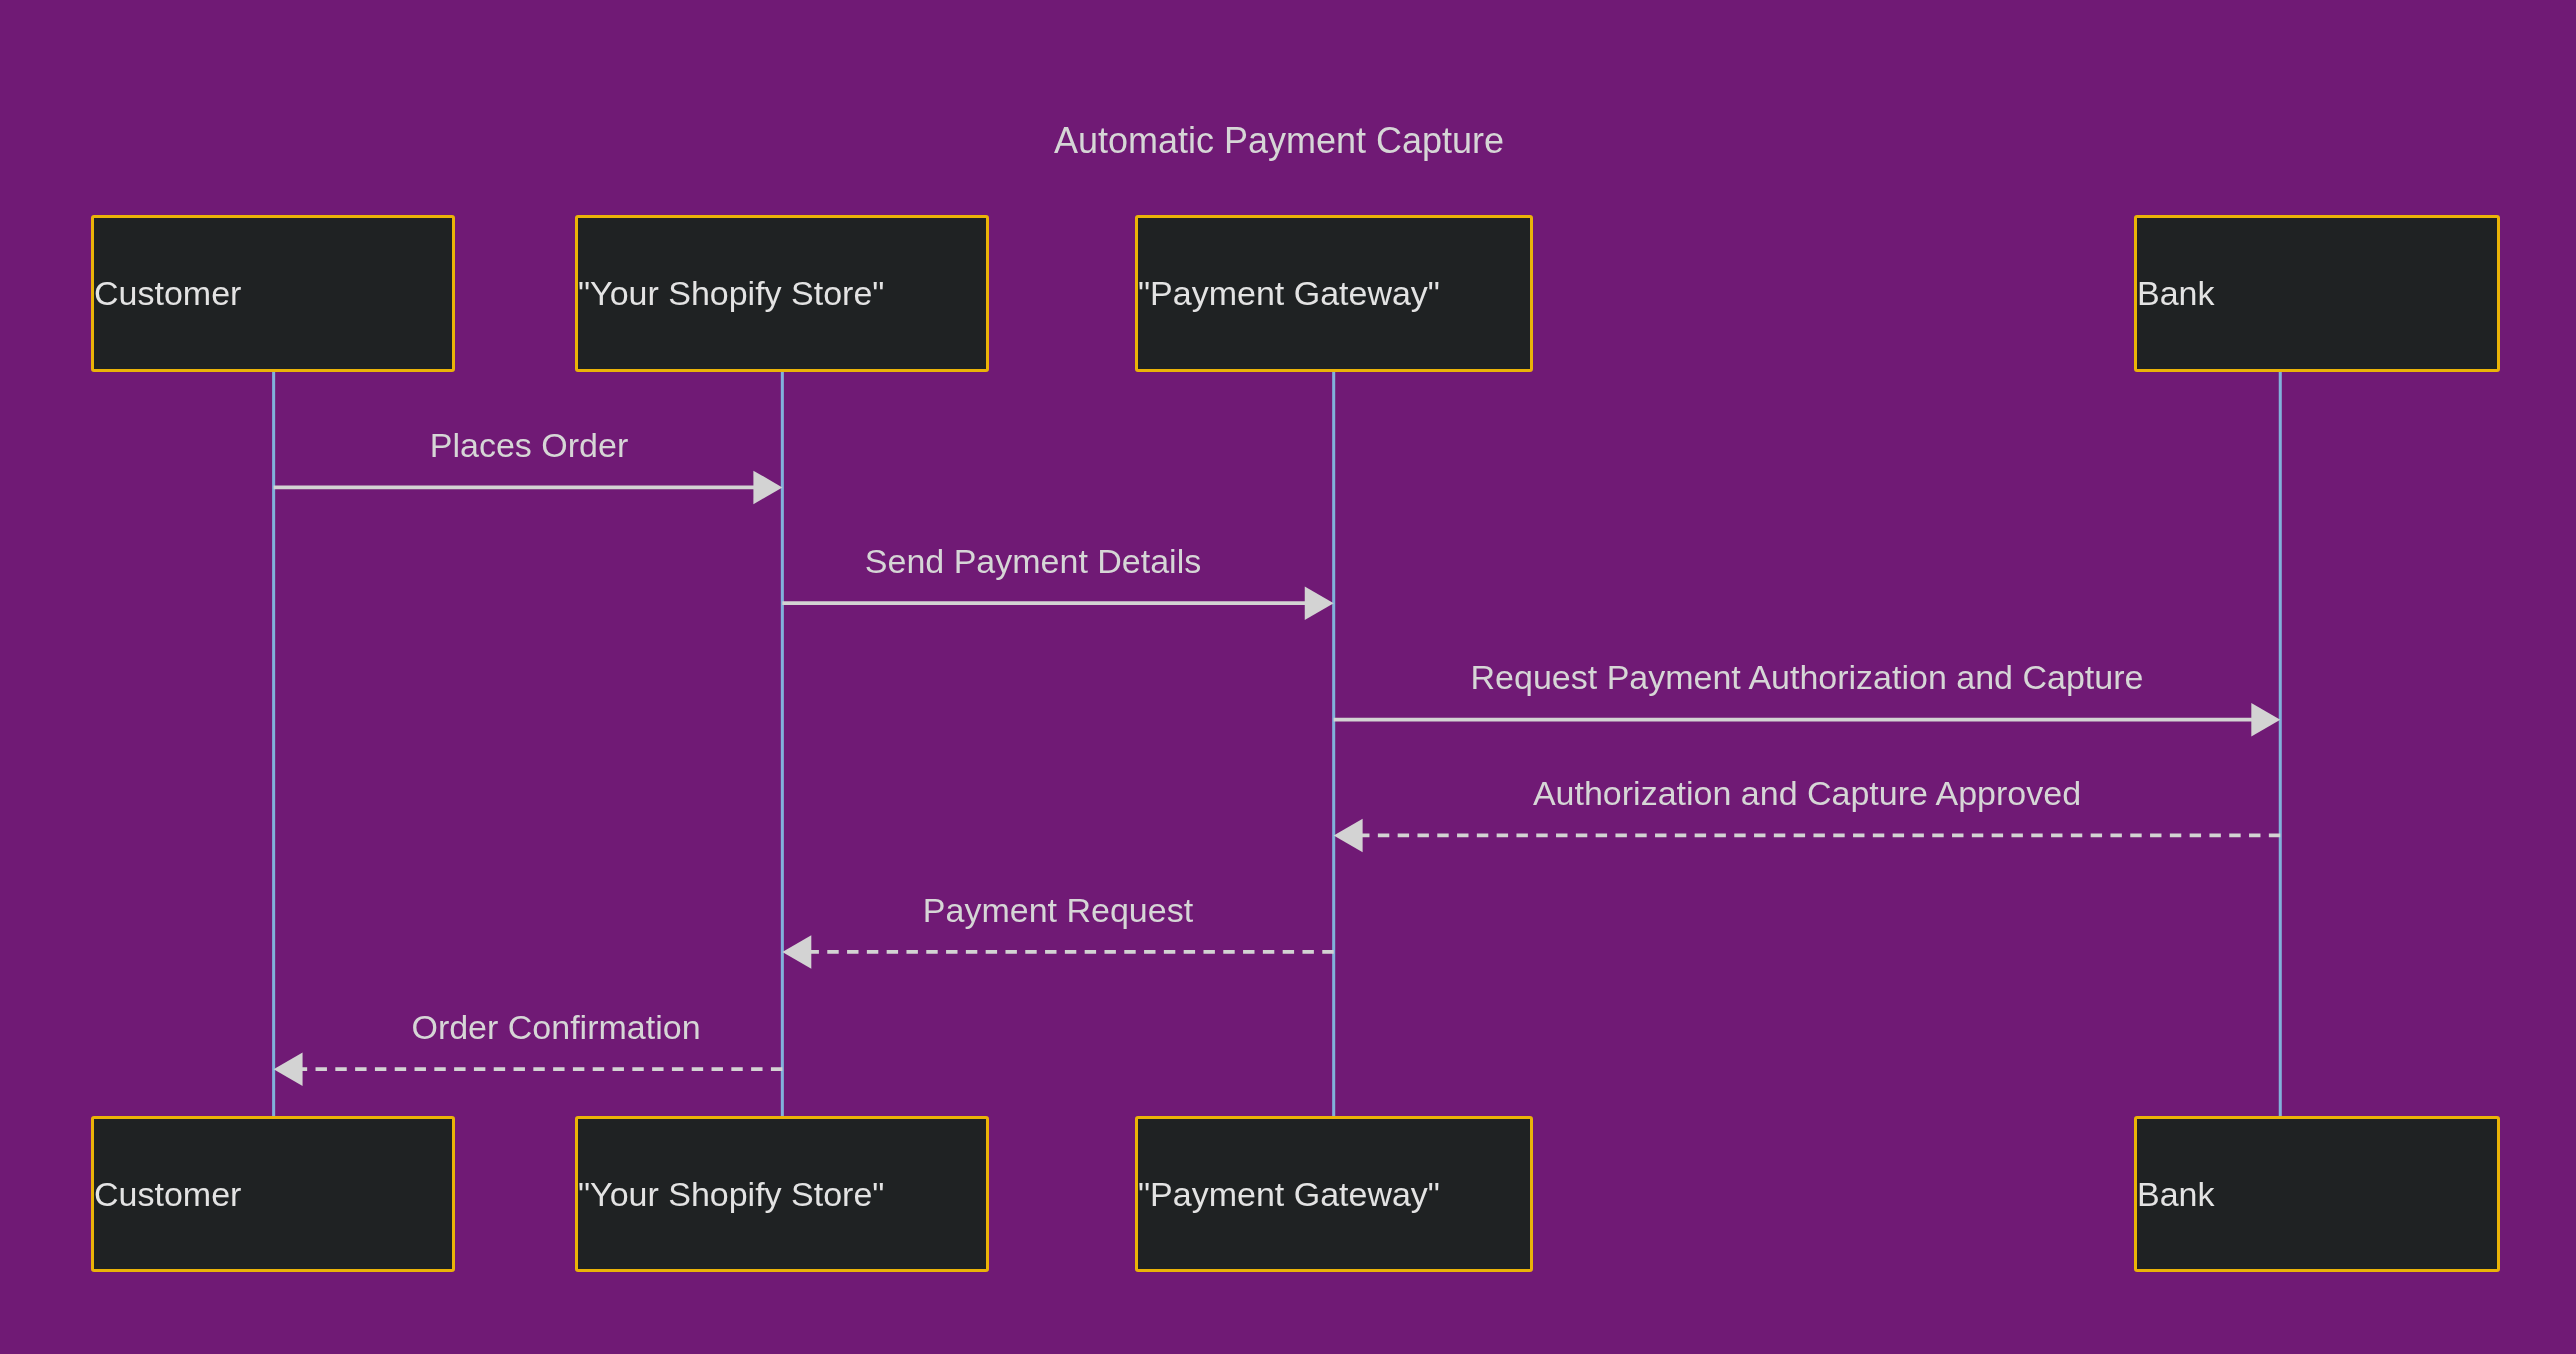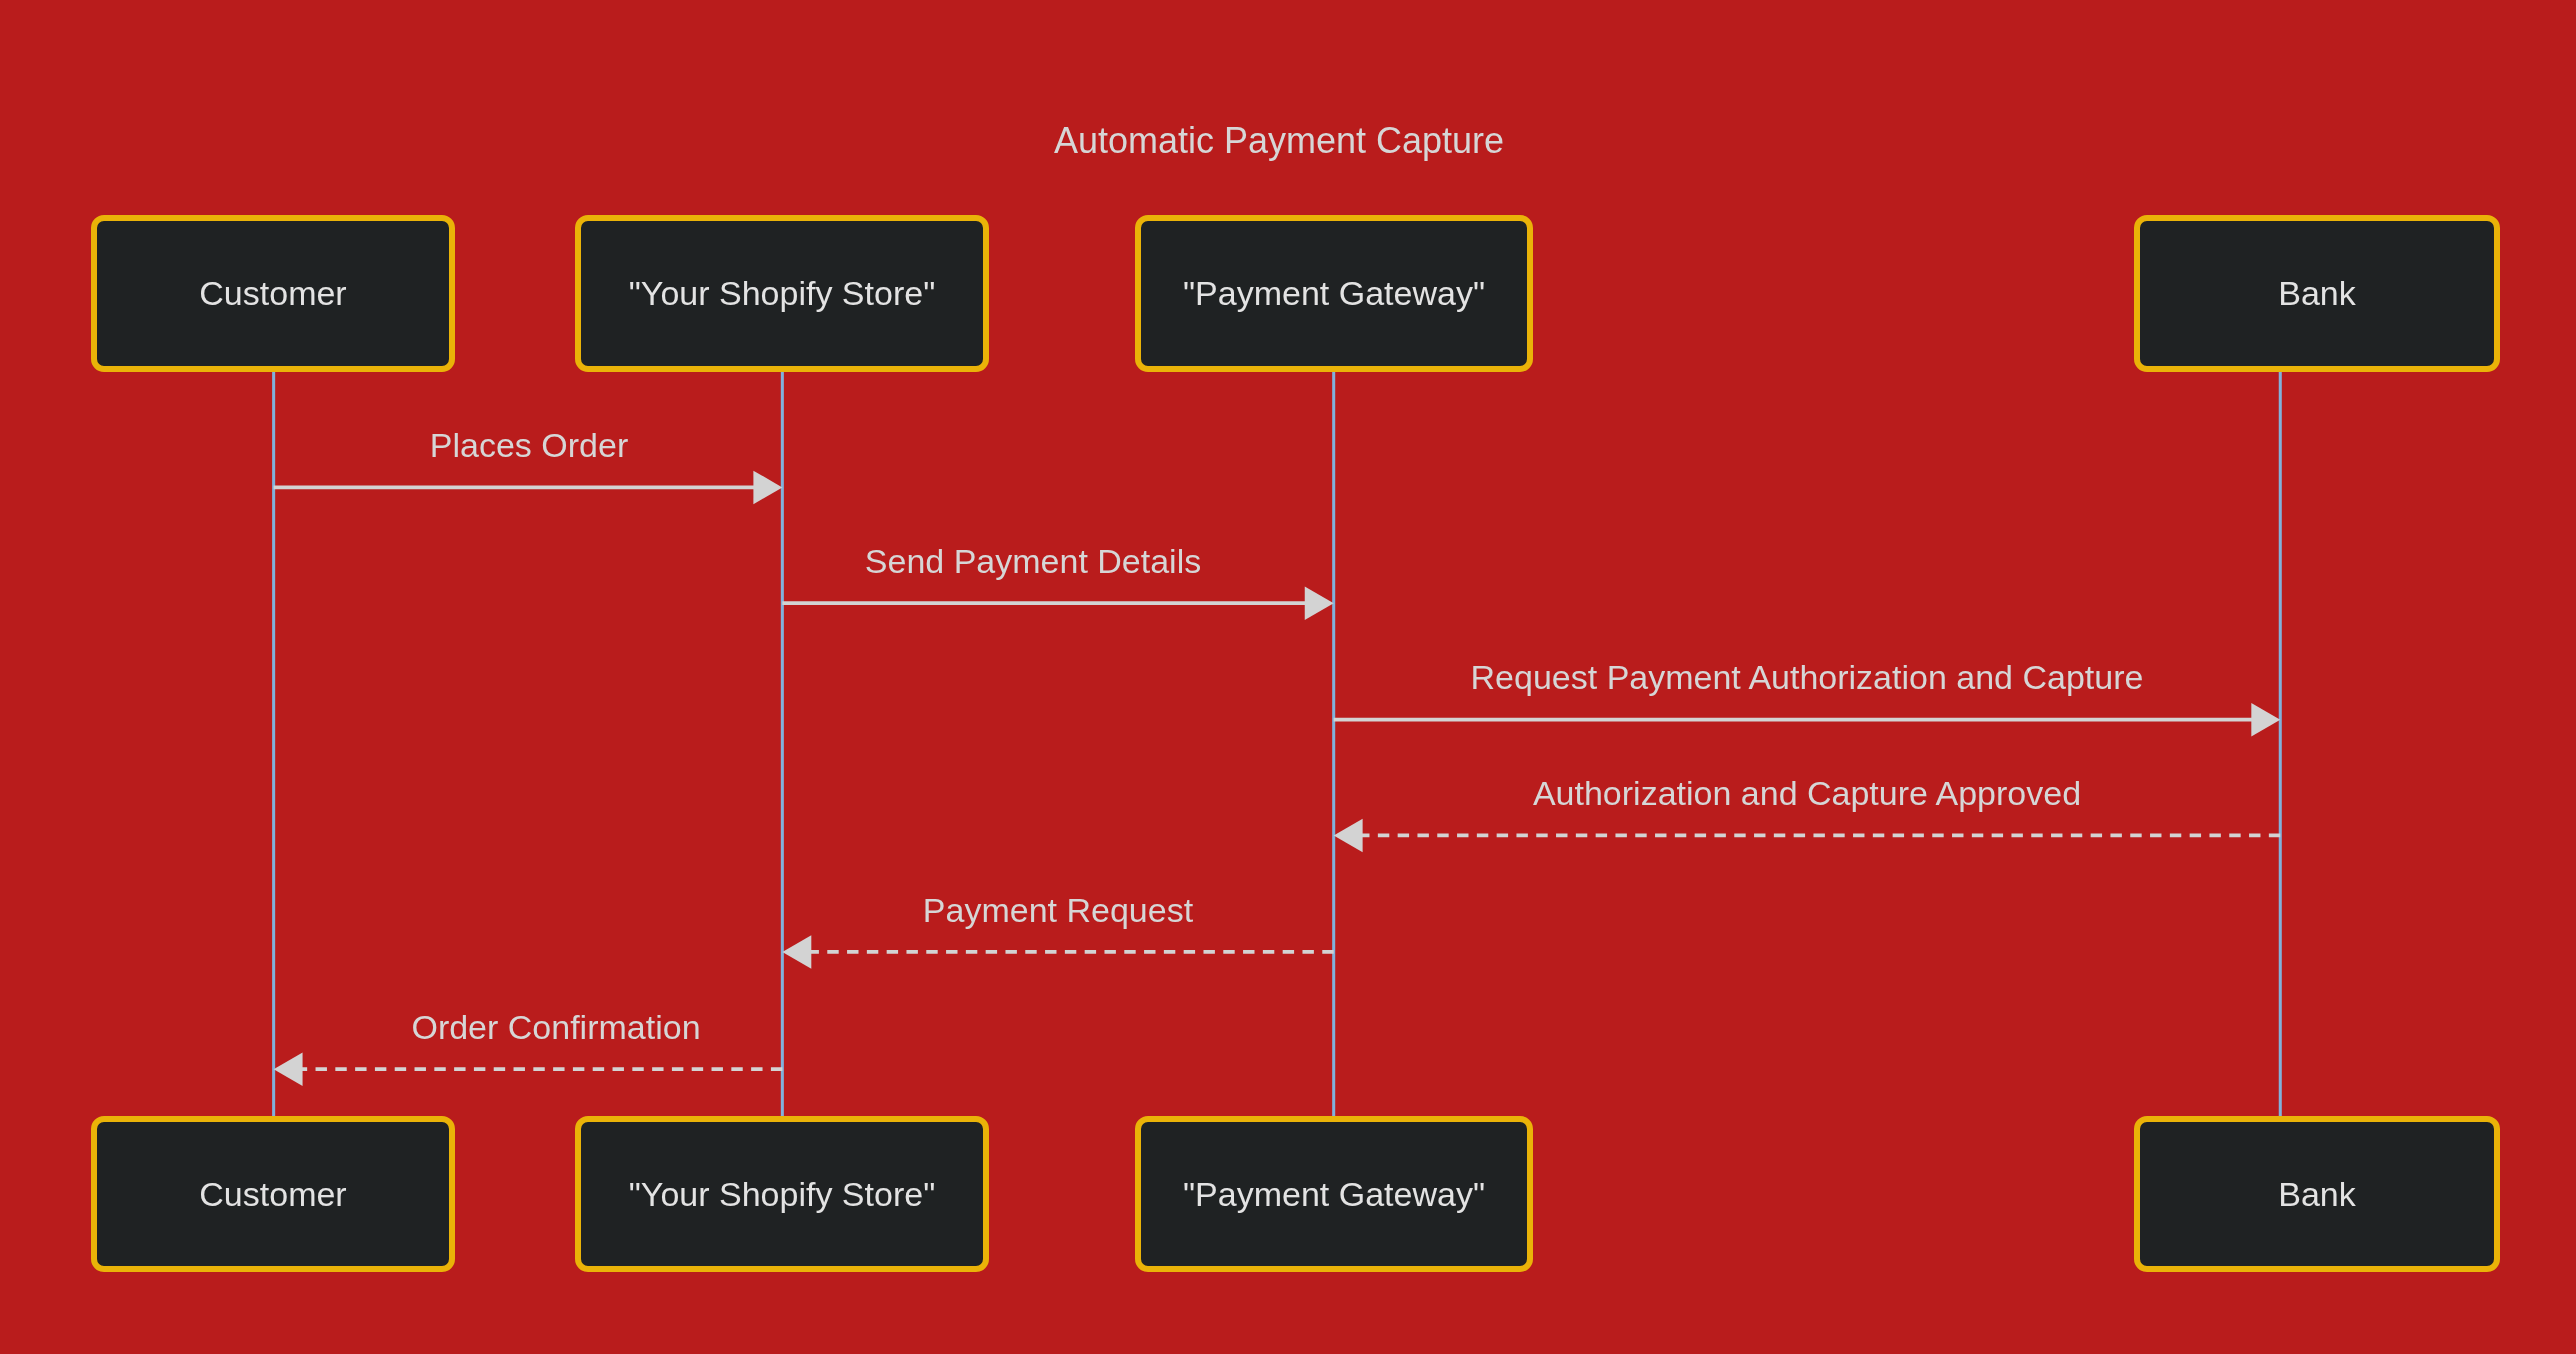--- a/index.html
+++ b/index.html
@@ -10,42 +10,42 @@
   body {
     width: 2576px;
     height: 1354px;
     overflow: hidden;
     font-family: "Liberation Sans", "DejaVu Sans", sans-serif;
   }
   .canvas {
     position: relative;
     width: 2576px;
     height: 1354px;
-    background: #b91c1c;
+    background: #701a75;
     text-decoration: underline;
   }
   .diagram-title {
     position: absolute;
     top: 122px;
     left: 1279px;
     transform: translateX(-50%);
     font-size: 36px;
     line-height: 38px;
     color: #d6d6d6;
     white-space: nowrap;
   }
   .actor {
     position: absolute;
     box-sizing: border-box;
     background: #1f2223;
-    border: 6px solid #eab308;
-    border-radius: 13px;
+    border: 3px solid #eab308;
+    border-radius: 3px;
     display: flex;
     align-items: center;
-    justify-content: center;
+    justify-content: flex-start;
   }
   .actor span {
     font-size: 34px;
     color: #e3e3e3;
     white-space: nowrap;
   }
   .actor.row-top    { top: 215px;  height: 157px; }
   .actor.row-bottom { top: 1116px; height: 156px; }
   .actor.a-customer { left: 91px;  width: 364px; }
   .actor.a-shopify  { left: 575px;  width: 414px; }

